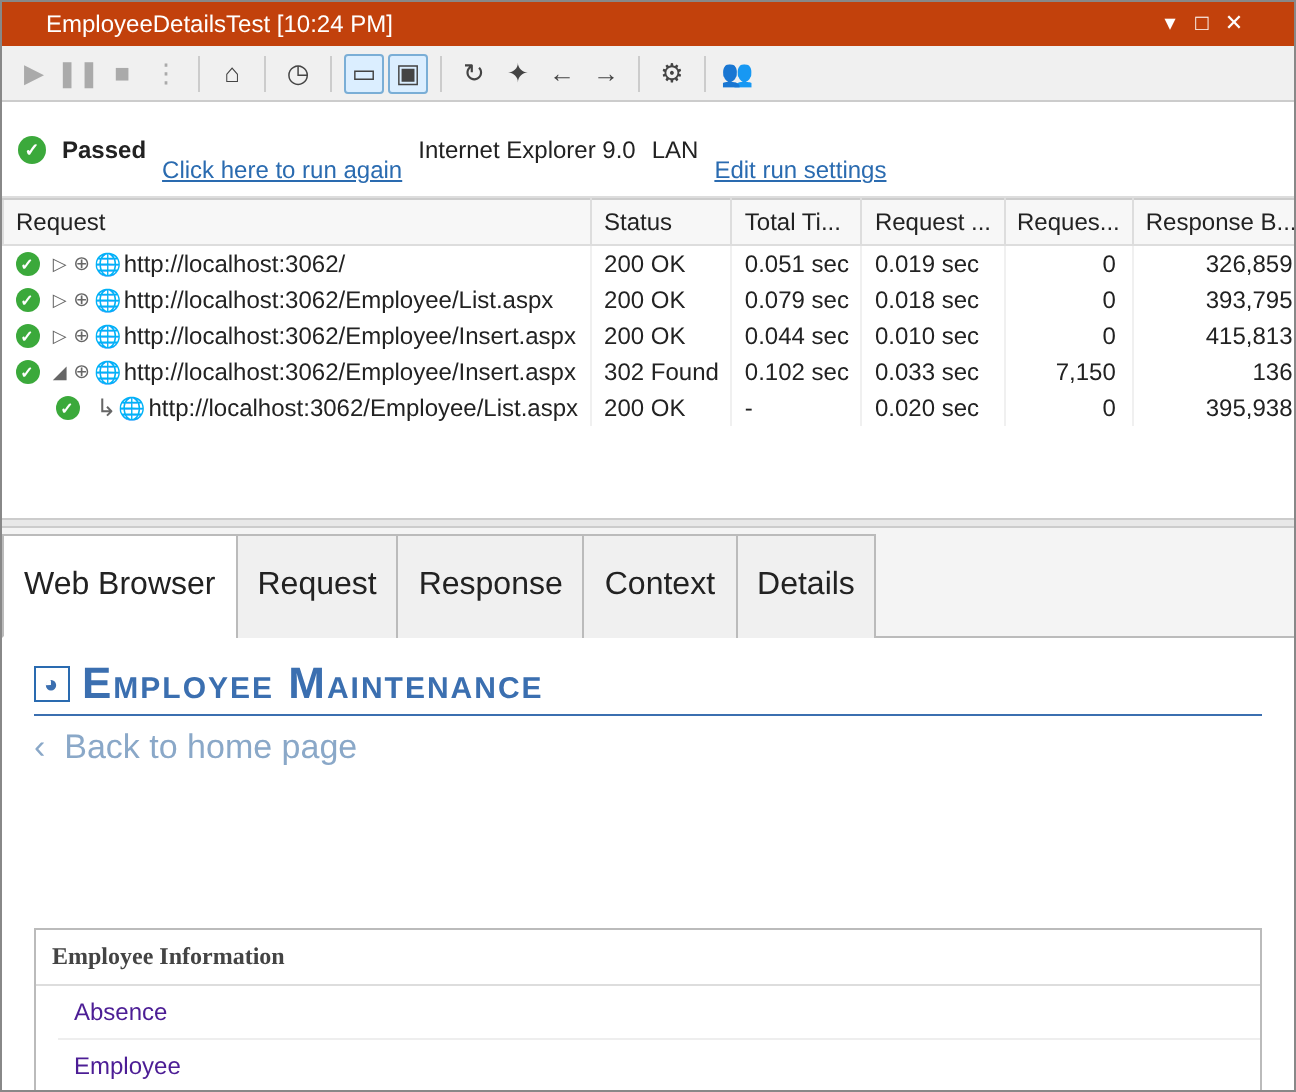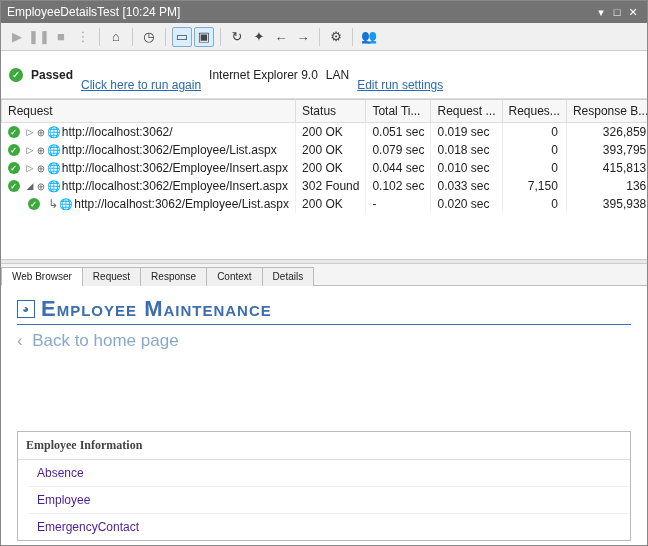--- a/index.html
+++ b/index.html
@@ -1,17 +1,17 @@
 <!DOCTYPE html>
 <html><head>
 <meta charset="utf-8">
 <style>
 * { box-sizing: border-box; margin: 0; padding: 0; }
 body { font-family: "Segoe UI", Tahoma, sans-serif; font-size: 12px; background: #fff; color: #222; width: 648px; height: 546px; overflow: hidden; border: 1px solid #888; }
-.titlebar { background: #737373; color: #fff; height: 22px; line-height: 22px; padding: 0 6px; display: flex; align-items: center; }
+.titlebar { background: #c2410c; color: #fff; height: 22px; line-height: 22px; padding: 0 22px; display: flex; align-items: center; }
 .titlebar .title { flex: 1; font-size: 12px; }
 .winbtn { width: 16px; text-align: center; font-size: 11px; cursor: pointer; color: #fff; }
 .toolbar { background: #f0f0f0; border-bottom: 1px solid #ccc; padding: 3px 6px; display: flex; align-items: center; gap: 2px; height: 28px; }
 .tbtn { width: 20px; height: 20px; display: flex; align-items: center; justify-content: center; border: 1px solid transparent; cursor: pointer; font-size: 13px; color: #444; border-radius: 2px; }
 .tbtn.active { border: 1px solid #7aaed6; background: #dbeeff; }
 .tbtn.disabled { color: #aaa; cursor: default; }
 .sep { width: 1px; height: 18px; background: #ccc; margin: 0 4px; }
 .statusbar { padding: 6px 8px; display: flex; align-items: center; gap: 8px; border-bottom: 1px solid #ddd; font-size: 12px; }
 .check-icon { width: 14px; height: 14px; border-radius: 50%; background: #3ba93b; display: inline-flex; align-items: center; justify-content: center; color: #fff; font-size: 9px; font-weight: bold; }
 .passed { font-weight: bold; }
@@ -20,21 +20,21 @@
 .grid th { background: #f7f7f7; border: 1px solid #ddd; border-top: 1px solid #ccc; padding: 4px 6px; text-align: left; font-weight: normal; overflow: hidden; white-space: nowrap; }
 .grid td { padding: 2px 6px; border-right: 1px solid #f0f0f0; white-space: nowrap; overflow: hidden; }
 .grid td.num { text-align: right; padding-right: 8px; }
 .grid tr.row td { height: 18px; }
 .req-cell { display: flex; align-items: center; gap: 1px; }
 .expander { width: 10px; display: inline-flex; justify-content: center; color: #666; font-size: 9px; cursor: pointer; }
 .globe { width: 14px; height: 14px; display: inline-flex; align-items: center; justify-content: center; }
 .indent1 { margin-left: 20px; }
 .splitter { height: 5px; background: #e8e8e8; border-top: 1px solid #ccc; border-bottom: 1px solid #ccc; cursor: row-resize; }
 .tabs { display: flex; background: #f4f4f4; border-bottom: 1px solid #bbb; padding-top: 2px; }
-.tab { padding: 3px 10px; border: 1px solid #bbb; border-bottom: none; background: #f0f0f0; margin-right: -1px; cursor: pointer; font-size: 10px; position: relative; top: 1px; }
+.tab { padding: 16px 10px; border: 1px solid #bbb; border-bottom: none; background: #f0f0f0; margin-right: -1px; cursor: pointer; font-size: 16px; position: relative; top: 1px; }
 .tab.active { background: #fff; border-bottom: 1px solid #fff; }
 .browser { height: 261px; overflow-y: scroll; padding: 10px 16px; position: relative; }
 .page-title { display: flex; align-items: center; gap: 6px; color: #3b6fb0; font-family: "Segoe UI", sans-serif; font-size: 22px; font-weight: 600; letter-spacing: 1px; border-bottom: 1px solid #3b6fb0; padding-bottom: 2px; margin-bottom: 6px; font-variant: small-caps; }
 .page-icon { width: 18px; height: 18px; border: 1px solid #2a6bb0; display: inline-flex; align-items: center; justify-content: center; font-size: 12px; }
 .backlink { color: #8aa8c8; font-size: 17px; margin-bottom: 40px; display: block; }
 .section-box { border: 1px solid #bbb; margin-bottom: 4px; }
 .section-header { padding: 6px 8px; font-weight: bold; color: #444; border-bottom: 1px solid #ddd; font-family: Liberation Serif, serif; }
 .section-item { padding: 6px 8px; color: #4c1d95; cursor: pointer; border-bottom: 1px solid #eee; font-size: 12px; margin-left: 11px; }
 .section-item:last-child { border-bottom: none; }
 </style>

